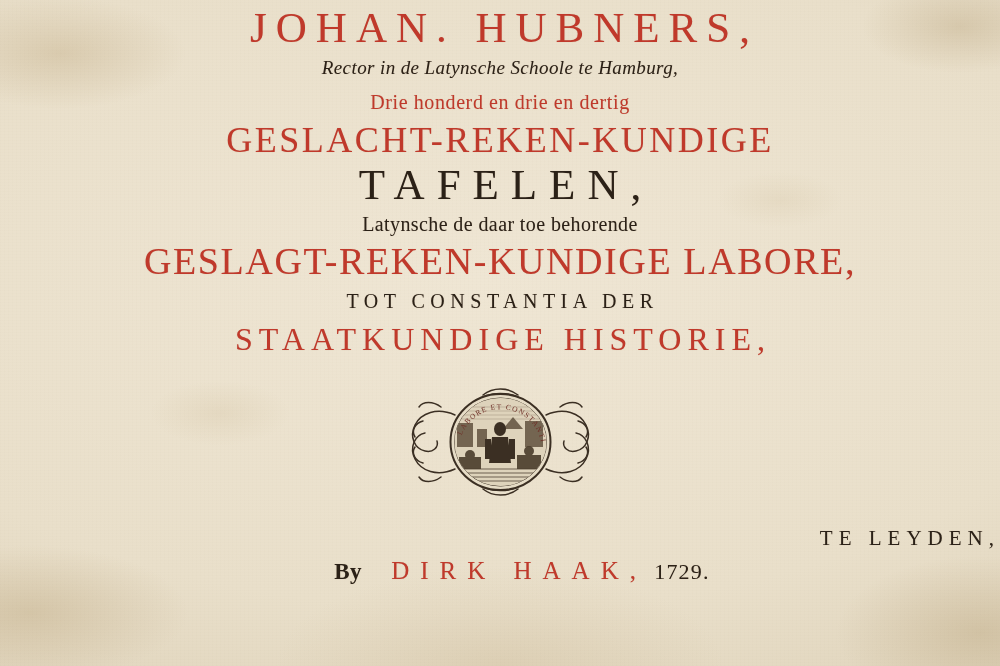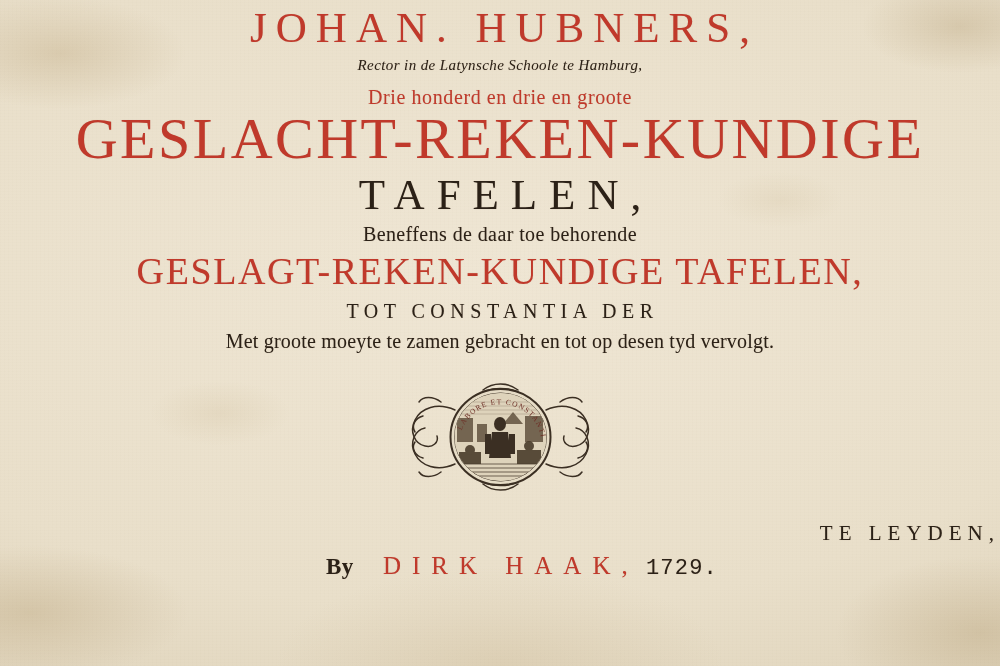--- a/index.html
+++ b/index.html
@@ -67,32 +67,33 @@
   .l-author {
     font-size: 43px;
     letter-spacing: 9px;
     font-weight: 400;
     margin-top: 6px;
     line-height: 1.02;
     text-indent: 9px;
   }
   .l-rector {
     font-style: italic;
-    font-size: 15px;
+    font-size: 19px;
     letter-spacing: 0.4px;
     margin-top: 7px;
   }
   .l-count {
     font-size: 20px;
     letter-spacing: 0.6px;
     margin-top: 12px;
   }
   .l-big1 {
-    font-size: 58px;
+    font-size: 36px;
     letter-spacing: 2.5px;
+    margin-top: 8px;
     line-height: 1.05;
   }
   .l-big2 {
     font-size: 43px;
     letter-spacing: 12px;
     margin-top: 2px;
     line-height: 1.05;
     text-indent: 12px;
   }
   .l-benef {
@@ -153,51 +154,51 @@
     text-indent: 6px;
     text-align: right;
   }
   .l-printer {
     font-size: 25px;
     letter-spacing: 1px;
     margin-top: 6px;
   }
   .l-printer .by { letter-spacing: 0.5px; font-weight: bold; font-size: 23px; margin-left: 44px; }
   .l-printer .name { letter-spacing: 11px; font-weight: normal; }
-  .l-printer .year { letter-spacing: 1.2px; font-size: 22px; font-family: Liberation Mono, monospace; }
+  .l-printer .year { letter-spacing: 1.2px; font-size: 22px; }
 
   
   #content .line {
     text-shadow: 0 0 1px rgba(120,80,50,0.20);
   }
 </style>
 </head>
 <body>
 
 <div id="page">
   <div id="content">
 
     <div class="line l-author red">JOHAN. HUBNERS,</div>
 
     <div class="line l-rector black">Rector in de Latynsche Schoole te Hamburg,</div>
 
-    <div class="line l-count red">Drie honderd en drie en groote</div>
+    <div class="line l-count red">Drie honderd en drie en dertig</div>
 
     <div class="line l-big1 red">GESLACHT-REKEN-KUNDIGE</div>
 
     <div class="line l-big2 black">TAFELEN,</div>
 
-    <div class="line l-benef black">Beneffens de daar toe behorende</div>
-
-    <div class="line l-big3 red">GESLAGT-REKEN-KUNDIGE TAFELEN,</div>
+    <div class="line l-benef black">Latynsche de daar toe behorende</div>
+
+    <div class="line l-big3 red">GESLAGT-REKEN-KUNDIGE LABORE,</div>
 
     <div class="line l-tot black">TOT CONSTANTIA DER</div>
 
-
-    <div class="line l-met black">Met groote moeyte te zamen gebracht en tot op desen tyd vervolgt.</div>
+    <div class="line l-staat red">STAATKUNDIGE HISTORIE,</div>
+
 
 
     <div id="vignette-wrap">
       <svg id="vignette" viewBox="0 0 215 130">
         <defs>
           <clipPath id="ovalclip">
             <ellipse cx="107.5" cy="65" rx="46" ry="44"></ellipse>
           </clipPath>
         </defs>
 

